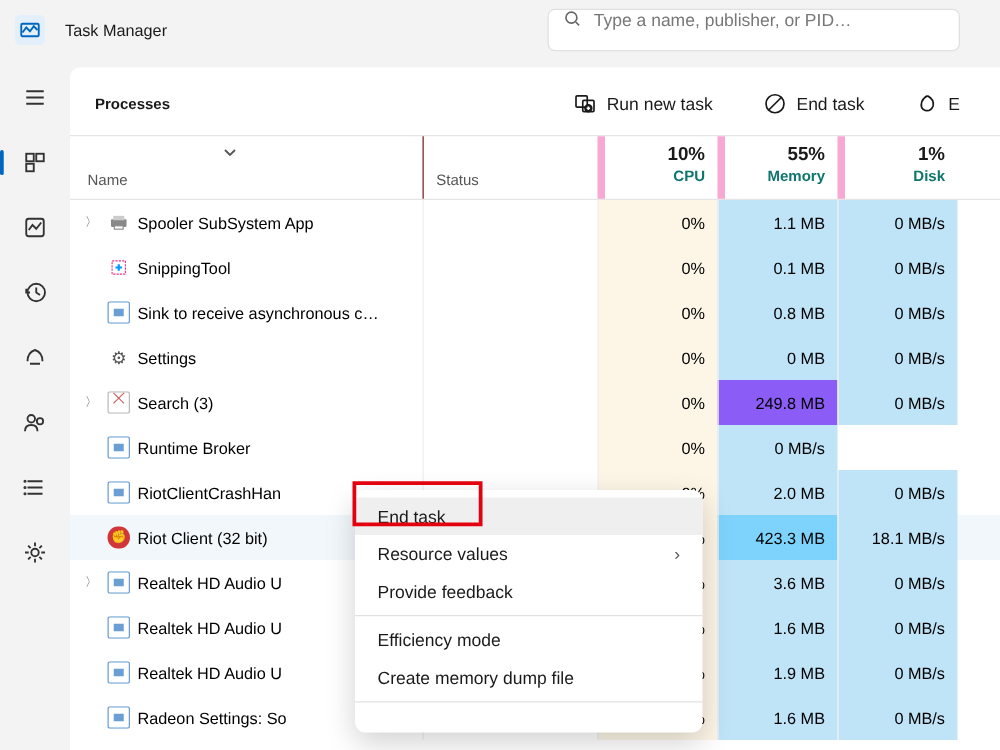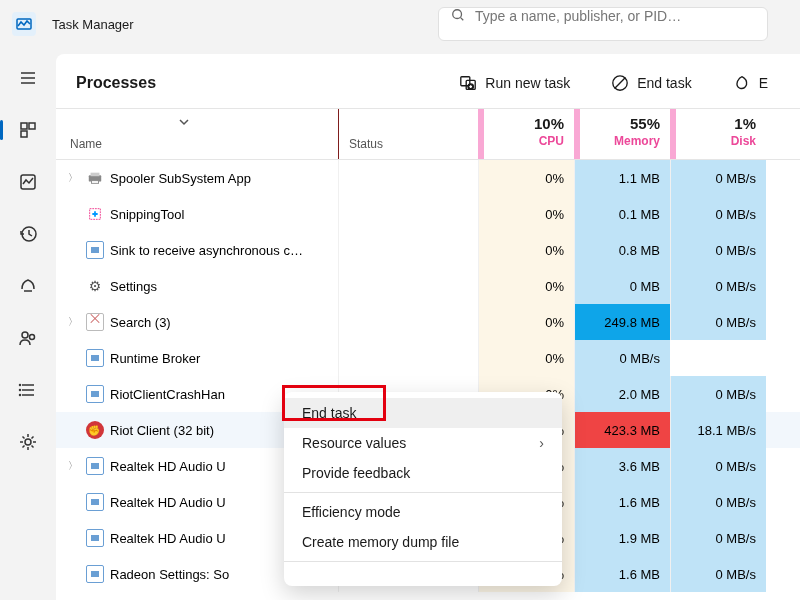--- a/index.html
+++ b/index.html
@@ -15,33 +15,33 @@
 .searchbox input::placeholder { color: #777; }
 
 .body { display: flex; height: 552px; }
 .sidebar { width: 56px; background: #f3f3f3; display: flex; flex-direction: column; align-items: center; padding-top: 10px; gap: 12px; }
 .side-btn { width: 40px; height: 40px; display: flex; align-items: center; justify-content: center; border-radius: 6px; cursor: pointer; position: relative; }
 .side-btn.active::before { content: ""; position: absolute; left: -8px; top: 10px; width: 3px; height: 20px; background: #0067c0; border-radius: 2px; }
 .side-btn svg { width: 20px; height: 20px; color: #333; }
 
 .main { flex: 1; background: #fff; border-radius: 8px 0 0 0; display: flex; flex-direction: column; overflow: hidden; margin-top: 6px; }
 .main-header { display: flex; align-items: center; padding: 14px 20px 10px 20px; border-bottom: 1px solid #e5e5e5; }
-.main-title { font-size: 16px; font-weight: 600; color: #1a1a1a; }
+.main-title { font-size: 12px; font-weight: 600; color: #1a1a1a; }
 .main-actions { margin-left: auto; display: flex; gap: 6px; align-items: center; }
 .action-btn { display: flex; align-items: center; gap: 8px; padding: 6px 12px; font-size: 14px; color: #1a1a1a; cursor: pointer; border-radius: 4px; }
 .action-btn svg { width: 18px; height: 18px; }
 .action-sep { width: 1px; background: #ddd; margin: 4px 2px; }
 
 .table-head { display: flex; border-bottom: 1px solid #e5e5e5; font-size: 12px; color: #555; }
 .col-name { width: 282px; padding: 28px 10px 8px 14px; position: relative; }
 .col-name .chev { position: absolute; top: 6px; left: 122px; }
 .col-status { width: 140px; padding: 28px 10px 8px 10px; border-left: 1px solid #7f1d1d; }
 .col-num { width: 96px; padding: 6px 10px 8px 10px; text-align: right; border-left: 6px solid #f9a8d4; font-weight: bold; }
 .col-num .pct { font-size: 15px; color: #1a1a1a; display: block; margin-bottom: 2px; }
-.col-num .lbl { font-size: 12px; color: #ec4899; }
+.col-num .lbl { font-size: 12px; color: #0f766e; }
 
 .rows { flex: 1; overflow: hidden; }
 .row { display: flex; height: 36px; align-items: center; font-size: 13px; }
 .row.selected { background: #f2f7fc; }
 .cell-name { width: 282px; display: flex; align-items: center; padding-left: 10px; gap: 6px; overflow: hidden; white-space: nowrap; }
 .expand { width: 14px; display: inline-flex; justify-content: center; color: #666; font-size: 10px; }
 .proc-icon { width: 18px; height: 18px; display: inline-flex; align-items: center; justify-content: center; flex-shrink: 0; }
 .proc-icon.generic { border: 1px solid #6a9fd4; border-radius: 2px; }
 .proc-icon.generic::after { content: ""; width: 8px; height: 6px; background: #6a9fd4; }
 .proc-icon.gear::after { content: "⚙"; font-size: 14px; color: #555; }
@@ -49,22 +49,22 @@
 .proc-icon.search::before, .proc-icon.search::after { content: ""; position: absolute; background: #c66; }
 .proc-icon.search::before { width: 12px; height: 1px; top: 4px; left: 2px; transform: rotate(45deg); }
 .proc-icon.search::after { width: 12px; height: 1px; top: 4px; left: 2px; transform: rotate(-45deg); }
 .proc-icon.riot { background: #d13639; border-radius: 50%; }
 .proc-icon.riot::after { content: "✊"; font-size: 10px; color: #fff; }
 .proc-icon.spooler svg, .proc-icon.snip svg { width: 16px; height: 16px; }
 .cell-status { width: 140px; border-left: 1px solid #f0f0f0; height: 100%; }
 .cell-num { width: 96px; text-align: right; padding-right: 10px; border-left: 1px solid #f0f0f0; height: 100%; display: flex; align-items: center; justify-content: flex-end; }
 .cell-num.h0 { background: #fdf6e7; }
 .cell-num.h1 { background: #bfe3f7; }
-.cell-num.h2 { background: #0ea5e9; }
-.cell-num.h3 { background: #ef4444; }
+.cell-num.h2 { background: #8b5cf6; }
+.cell-num.h3 { background: #7dd3fc; }
 
 .ctx-menu { position: absolute; left: 284px; top: 392px; width: 278px; background: #fff; border-radius: 8px; box-shadow: 0 8px 24px rgba(0,0,0,0.18); padding: 6px 0; z-index: 10; }
 .ctx-item { padding: 7px 18px; font-size: 14px; color: #1a1a1a; display: flex; align-items: center; cursor: pointer; }
 .ctx-item.hovered { background: #efefef; }
 .ctx-item .sub { margin-left: auto; color: #555; }
 .ctx-sep { height: 1px; background: #e2e2e2; margin: 4px 0; }
 .highlight-box { position: absolute; left: 282px; top: 385px; width: 104px; height: 36px; border: 3px solid #e3000f; z-index: 20; pointer-events: none; }
 </style>
 </head>
 <body>

